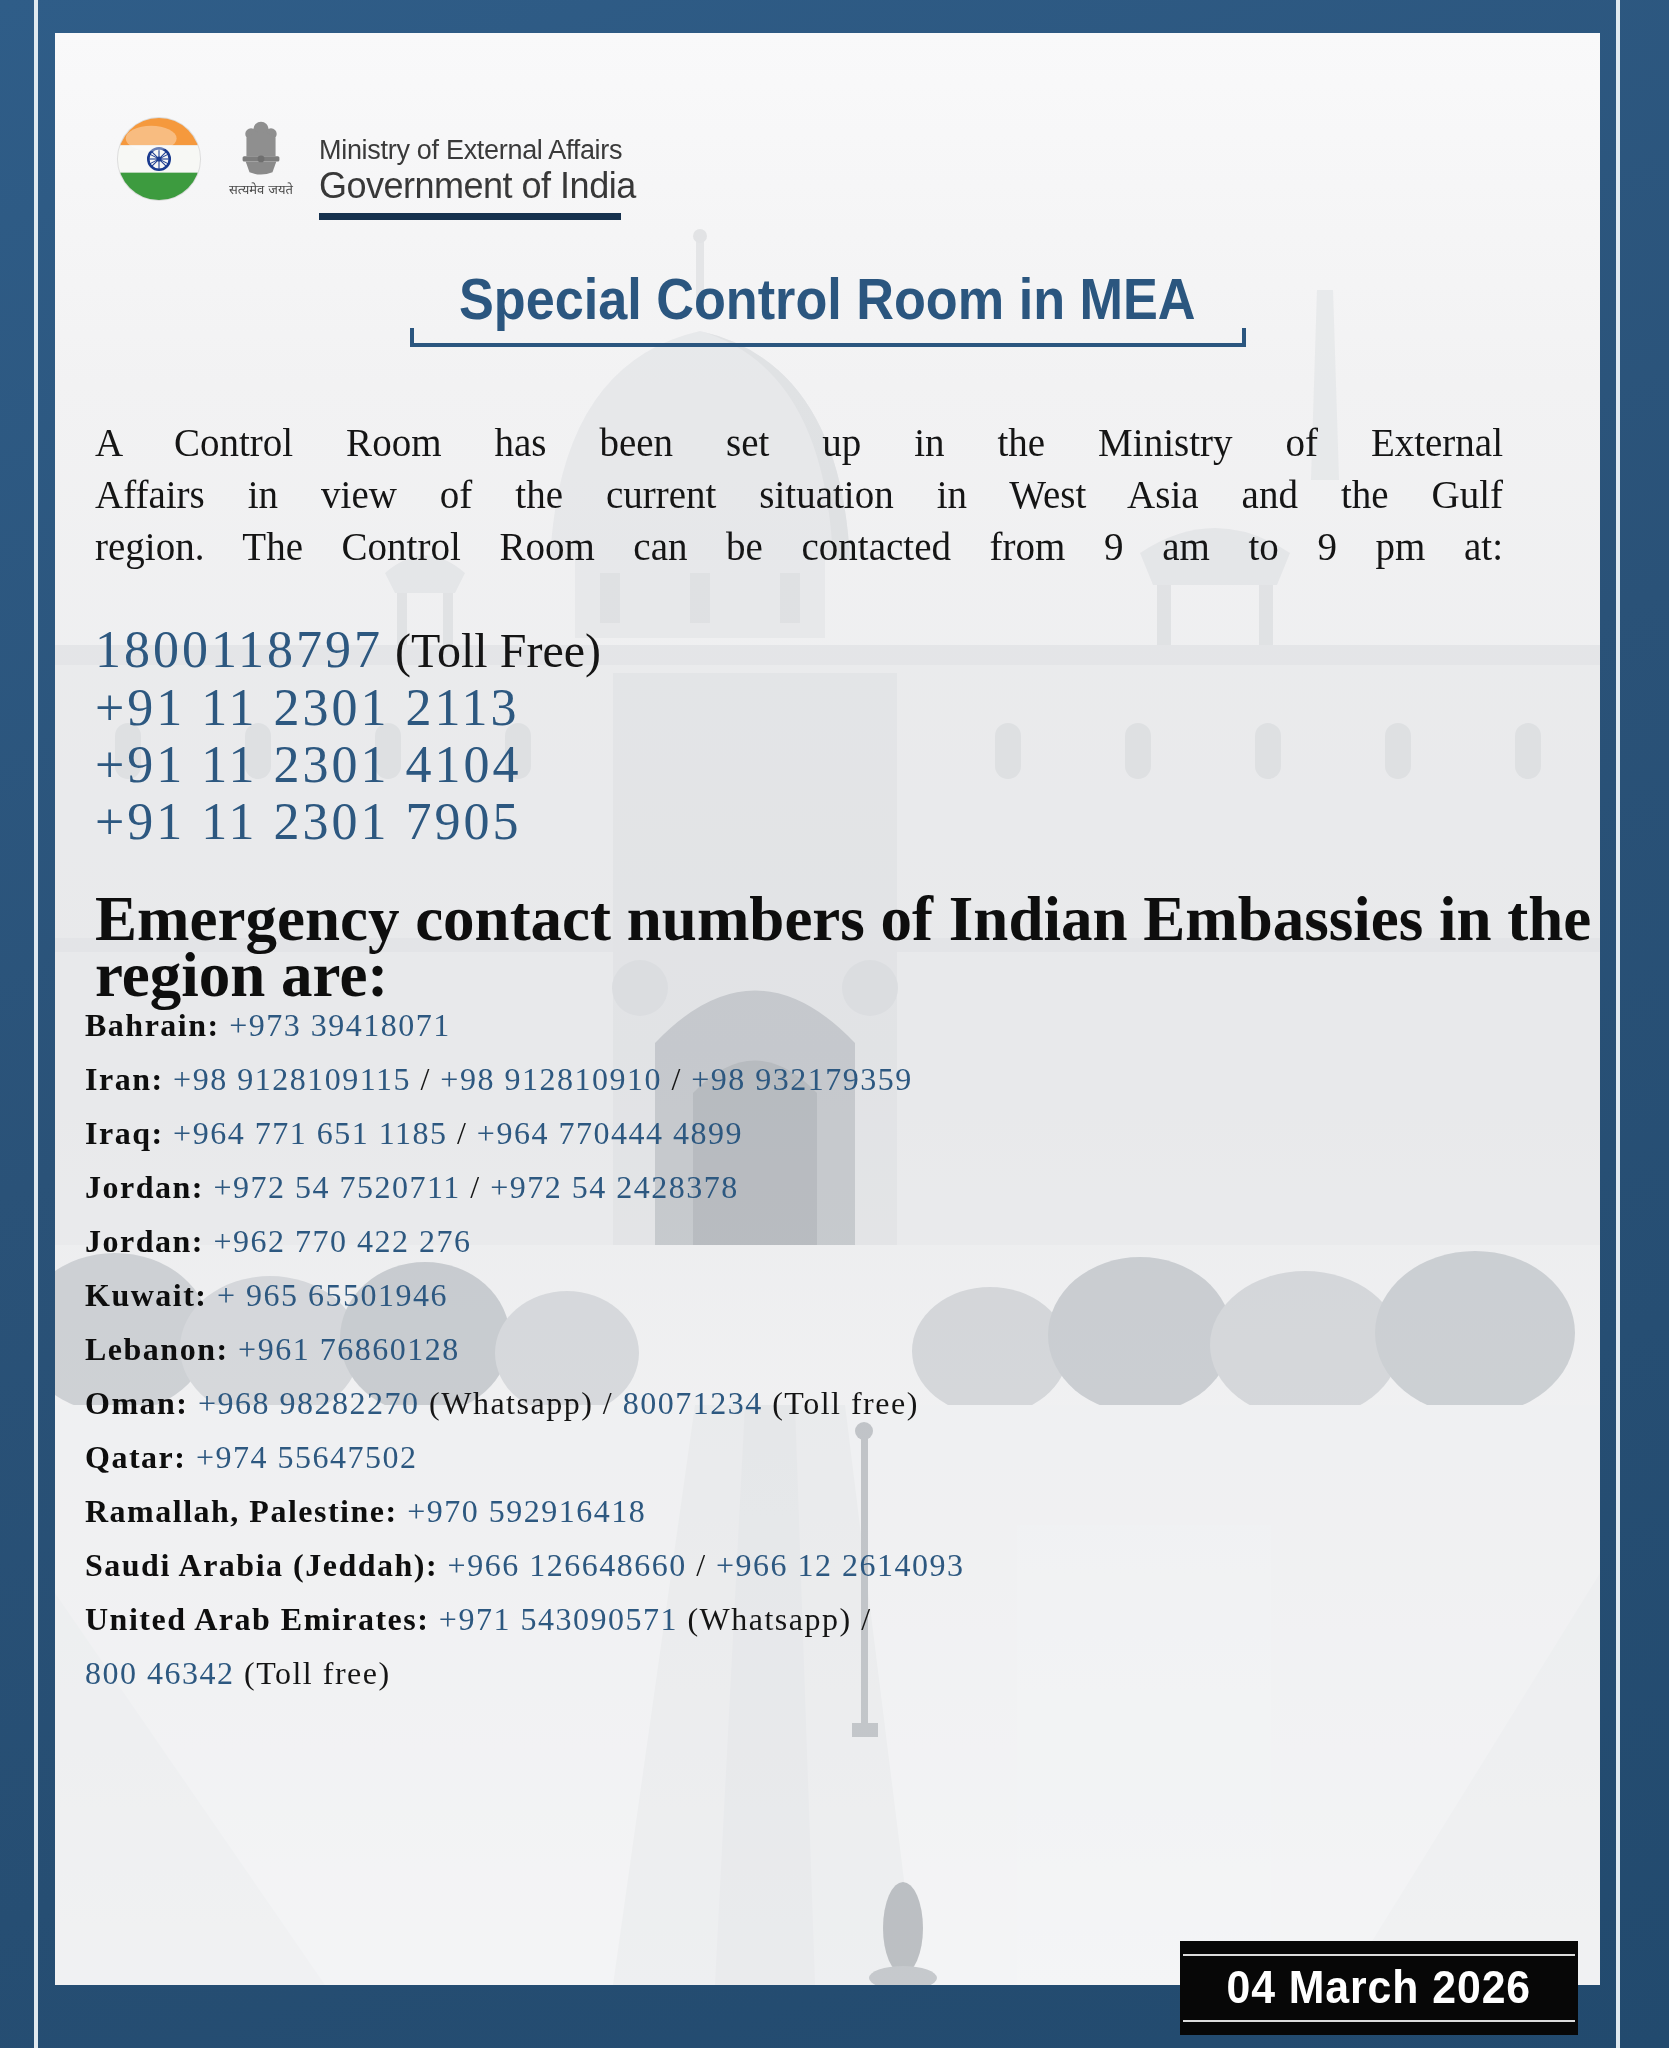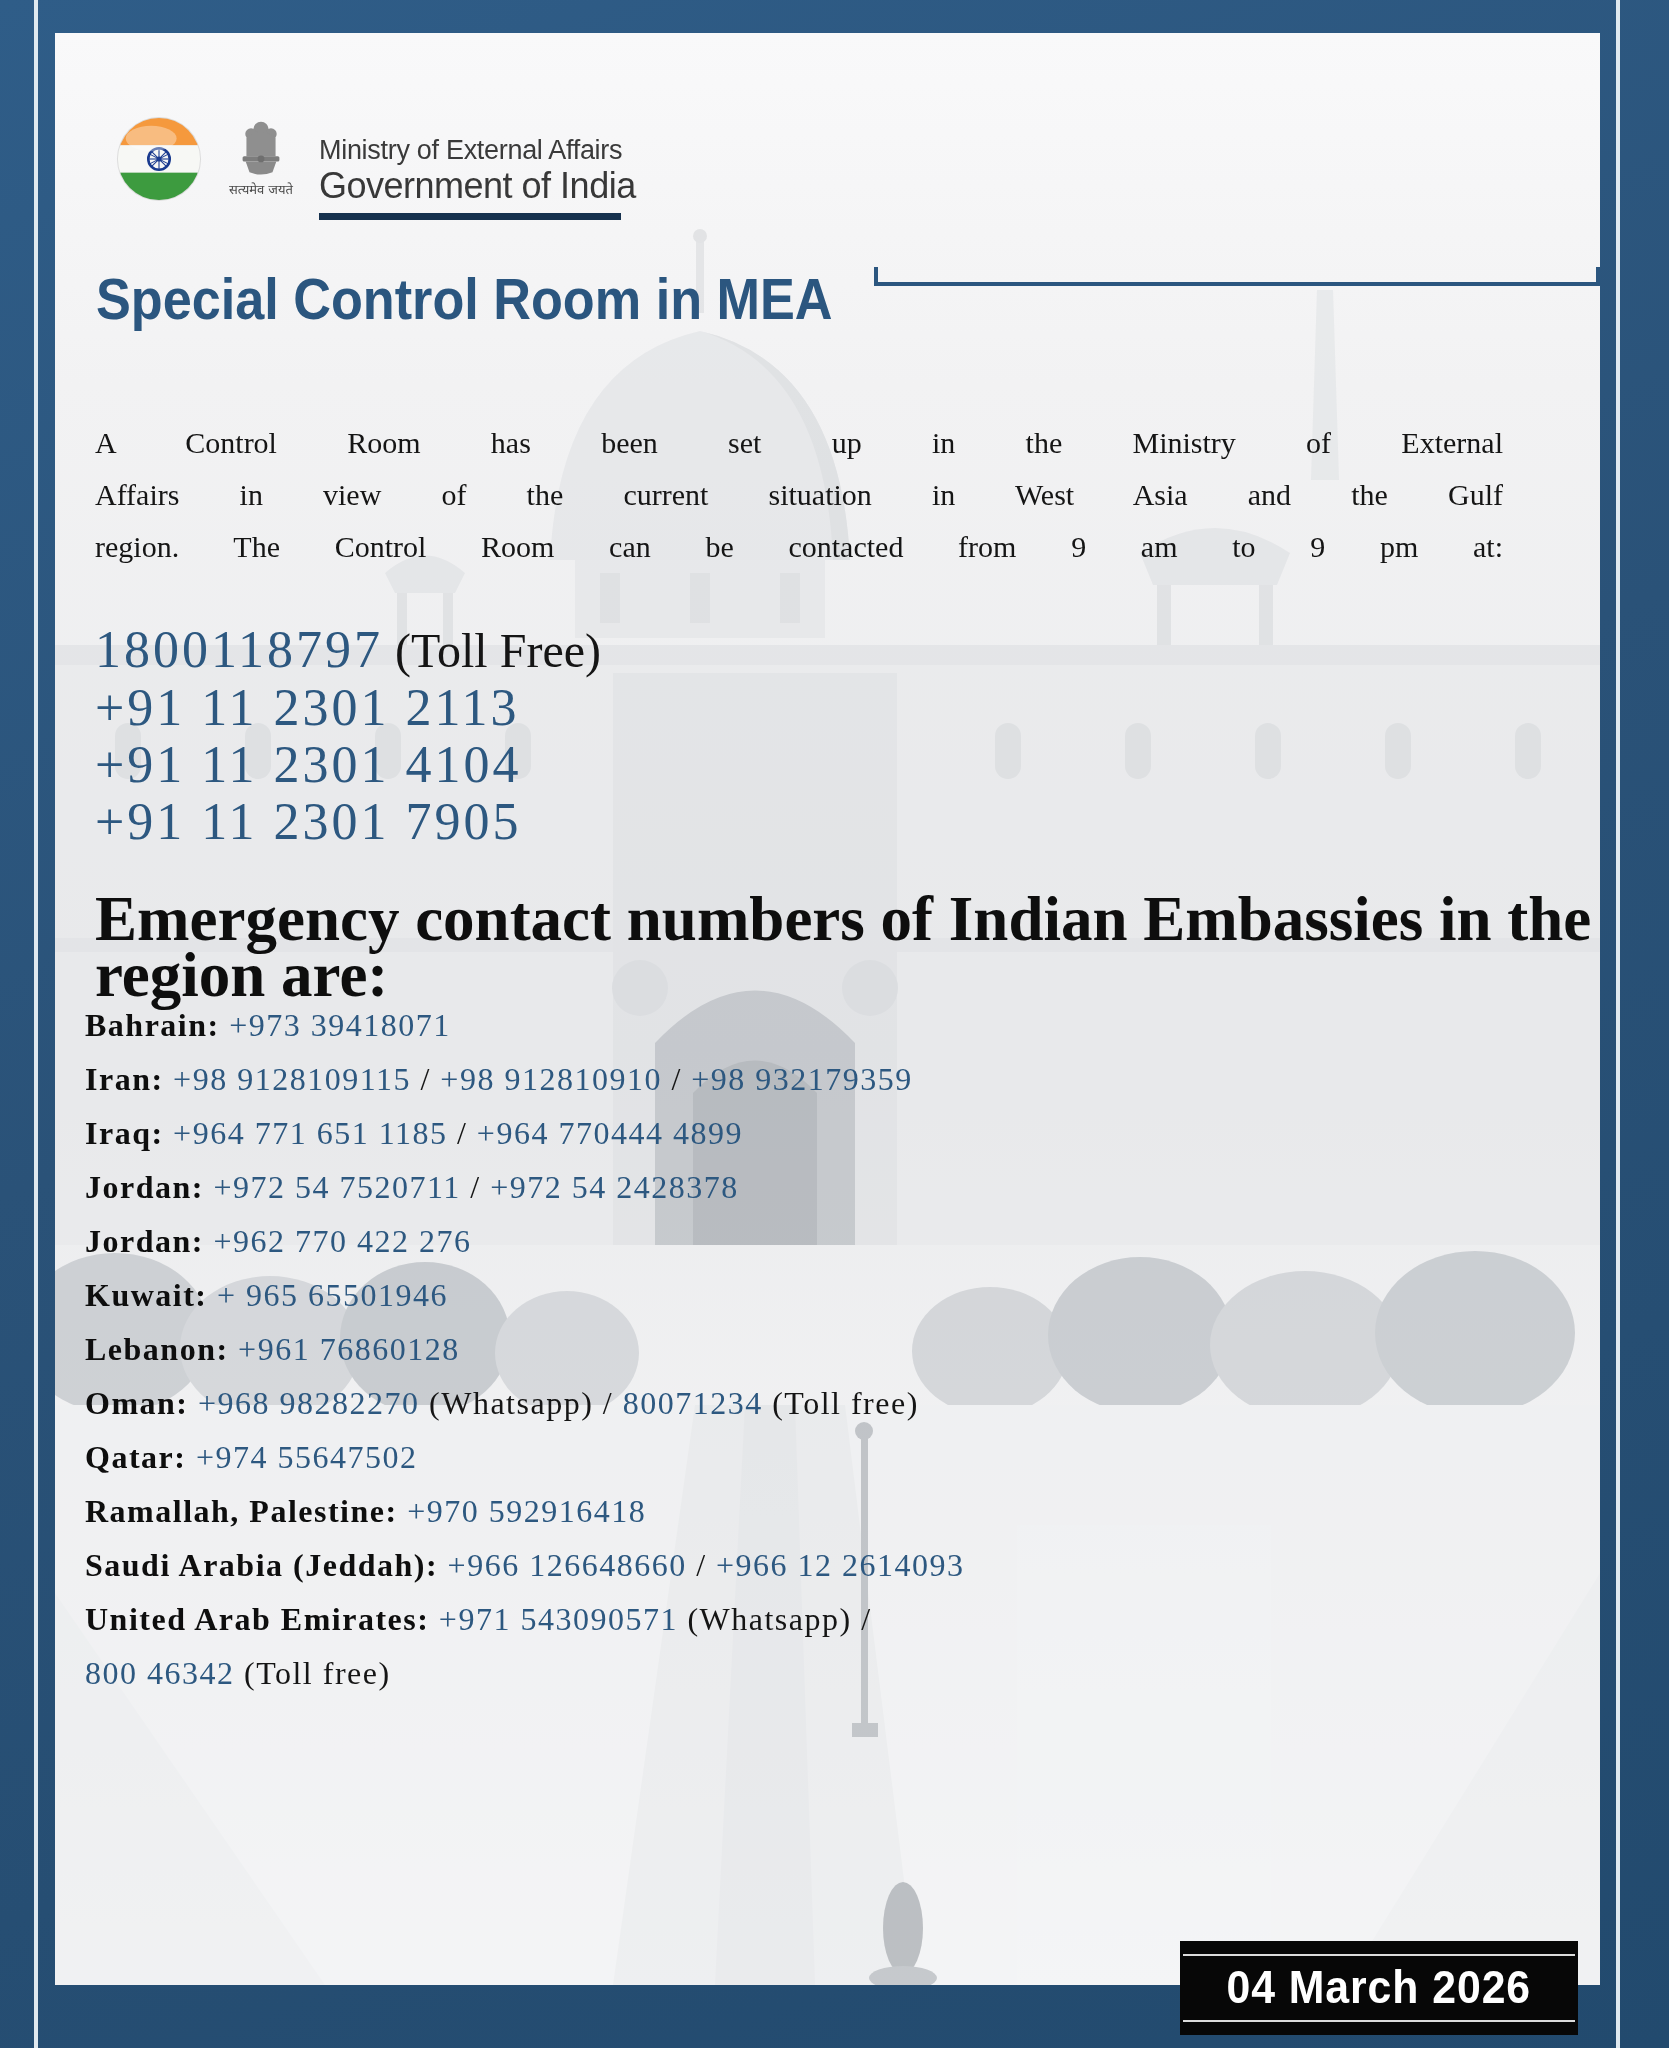--- a/index.html
+++ b/index.html
@@ -26,32 +26,32 @@
   .flag{width:88px;height:88px;flex:0 0 auto;}
   .emblem-box{width:92px;text-align:center;margin-top:0;}
   .emblem-box svg{width:46px;height:64px;display:block;margin:0 auto;}
   .motto{font-family:"DejaVu Sans",sans-serif;font-size:13px;color:#4a4a4a;margin-top:1px;white-space:nowrap;}
   .htext{margin-top:20px;}
   .ministry{font:500 27px/1.12 "Liberation Sans",sans-serif;color:#3a3a3a;letter-spacing:-.3px;}
   .govt{font:500 36px/1.18 "Liberation Sans",sans-serif;color:#383838;letter-spacing:-.5px;}
   .hrule{width:302px;height:7px;background:#16314e;margin-top:5px;}
 
   
-  .title-wrap{position:absolute;top:236px;left:0;width:100%;display:flex;flex-direction:row;}
+  .title-wrap{position:absolute;top:236px;left:0;width:100%;display:flex;flex-direction:column;align-items:center;}
   .title-text{
     font-family:"Liberation Sans",sans-serif;font-weight:800;font-size:58px;line-height:1.05;
     color:#2b567f;white-space:nowrap;transform:scaleX(.9);
   }
   .title-underline{
     width:828px;height:15px;margin-top:-2px;
     border-left:4px solid #2b567f;border-right:4px solid #2b567f;border-bottom:4px solid #2b567f;
   }
 
   
-  .intro{position:absolute;top:384px;left:40px;width:1408px;font-size:30px;line-height:52px;color:#151515;}
+  .intro{position:absolute;top:384px;left:40px;width:1408px;font-size:39px;line-height:52px;color:#151515;}
   .intro .iline{text-align:justify;text-align-last:justify;}
 
   
   .phones{position:absolute;top:588px;left:40px;font-size:52px;line-height:57px;}
   .phones .num{color:#2d5880;letter-spacing:3px;}
   .phones .plain{color:#151515;font-size:48px;letter-spacing:0;}
 
   
   .emb-head{position:absolute;top:858px;left:40px;font-weight:bold;font-size:63px;line-height:56px;color:#0e0e0e;}
   .emb-list{position:absolute;top:965px;left:30px;font-size:32px;line-height:54px;white-space:nowrap;letter-spacing:1.5px;}

